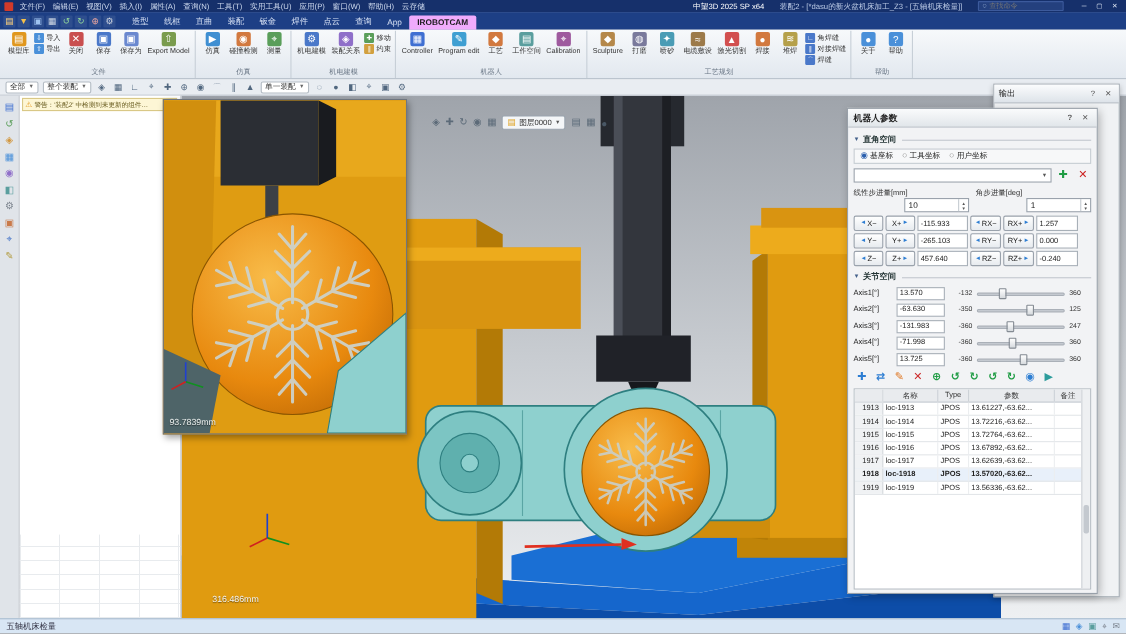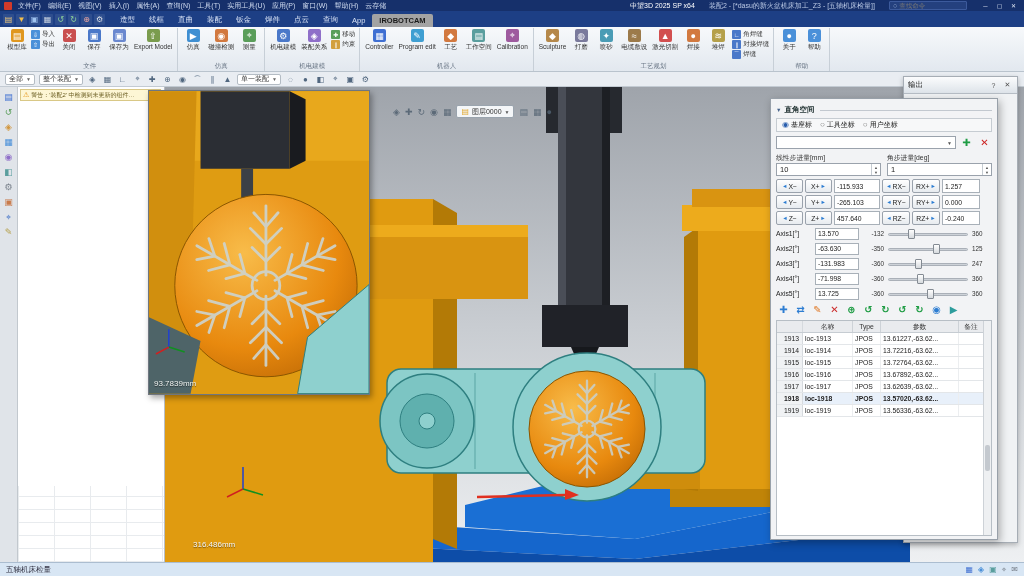--- a/index.html
+++ b/index.html
@@ -21,21 +21,21 @@
   .winbtns { display:flex; gap:1px; margin-left:6px; }
   .winbtn { width:13px; height:9px; display:grid; place-items:center; font-size:6px; color:#dfe7f4; }
 
   
   .tabrow { position:absolute; left:0; top:11px; width:1024px; height:16px; background:#1d3f85;
     display:flex; align-items:flex-end; padding:0 3px; }
   .quick-access { display:flex; gap:2px; align-items:center; height:16px; margin-right:8px; }
   .qicon { width:11px; height:11px; display:grid; place-items:center; font-size:8px; background:rgba(255,255,255,.08); border-radius:1px; }
   .rtabs { display:flex; align-items:flex-end; height:16px; }
   .rtab { padding:2px 7px 2px 7px; color:#d7e1f4; font-size:7.5px; white-space:nowrap; }
-  .rtab.active { background:#a3a3a3; color:#1a1a1a; font-weight:bold; border-radius:2px 2px 0 0; }
+  .rtab.active { background:#f0abfc; color:#1a1a1a; font-weight:bold; border-radius:2px 2px 0 0; }
 
   
   .ribbon { position:absolute; left:0; top:27px; width:1024px; height:45px;
     background:linear-gradient(#f7f9fb,#e2e8ef); border-bottom:1px solid #b9c3cd; display:flex; padding:1px 2px 0 2px; }
   .rgroup { display:flex; flex-direction:column; border-right:1px solid #c7cfd7; padding:0 3px; flex:0 0 auto; }
   .rbuttons { flex:1; display:flex; align-items:flex-start; gap:1px; }
   .rbig { display:flex; flex-direction:column; align-items:center; width:auto; min-width:24px; max-width:44px;
     padding:1px 2px; border-radius:2px; cursor:default; }
   .rbicon { width:13px; height:13px; border-radius:2px; display:grid; place-items:center; color:#fff; font-size:9px; margin-bottom:1px; }
   .rblabel { font-size:6.5px; line-height:1.1; text-align:center; color:#333; max-width:42px; }
@@ -122,21 +122,21 @@
     justify-content:flex-end; padding-right:3px; }
   .combo .arr { font-size:5px; color:#555; }
   .pbtn { width:15px; height:14px; display:grid; place-items:center; font-size:10px; font-weight:bold;
     background:transparent; border:none; cursor:default; line-height:1; }
   .pbtn.add { color:#1f9c44; }
   .pbtn.del { color:#cc2222; }
 
   .steplabels { display:flex; gap:6px; height:9px; margin-bottom:1px; }
   .steplabels span { flex:1; font-size:6.8px; color:#333; }
   .steprow { display:flex; gap:6px; height:13px; margin-bottom:3px; }
-  .spin { flex:1; height:13px; background:#fff; border:1px solid #9aa2ac; display:flex; align-items:center; padding-left:3px; font-size:7.5px; }
+  .spin { flex:1; height:13px; background:#fff; border:1px solid #9aa2ac; display:flex; align-items:center; padding-left:3px; font-size:7.5px;margin-left:46px; }
   .sarrs { margin-left:auto; display:flex; flex-direction:column; justify-content:center; border-left:1px solid #c5cbd1;
     width:9px; height:100%; }
   .sarrs span { font-size:4px; line-height:5px; text-align:center; color:#555; }
 
   .jog-grid { display:flex; flex-direction:column; gap:2px; margin-bottom:2px; }
   .jrow { display:flex; gap:2px; height:14px; }
   .jbtn { display:flex; align-items:center; justify-content:center; gap:1px; background:linear-gradient(#ffffff,#e7ebef);
     border:1px solid #9aa2ac; border-radius:2px; font-size:6.8px; color:#222; cursor:default; padding:0; }
   .jbtn .jarr { color:#2d7dd2; font-size:5.5px; }
   .jb1 { width:27px; } .jb2 { width:27px; } .jb3 { width:28px; } .jb4 { width:28px; }
@@ -579,20 +579,27 @@
     <div class="op-header">
       <span>输出</span>
       <span class="op-btns">
         <span class="mini-btn">?</span>
         <span class="mini-btn">✕</span>
       </span>
     </div>
   </div>
 
   <div class="robot-panel">
+    <div class="rp-header">
+      <span>机器人参数</span>
+      <span class="op-btns">
+        <span class="mini-btn">?</span>
+        <span class="mini-btn">✕</span>
+      </span>
+    </div>
     <div class="rp-body">
 
 
       <div class="sechdr">
         <span class="tri">▼</span>
         <span class="st">直角空间</span>
         <span class="line"></span>
       </div>
 
       <div class="radiobox">
@@ -695,20 +702,25 @@
               <span>RZ−</span>
             </button>
             <button class="jbtn jb4">
               <span>RZ+</span>
               <span class="jarr">►</span>
             </button>
             <div class="jval r">-0.240</div>
           </div>
         </div>
 
+      <div class="sechdr">
+        <span class="tri">▼</span>
+        <span class="st">关节空间</span>
+        <span class="line"></span>
+      </div>
 
       <div class="axes">
           <div class="arow">
             <span class="alabel">Axis1[°]</span>
             <div class="aval">13.570</div>
             <span class="amin">-132</span>
             <div class="aslider">
               <div class="atrack"></div>
               <div class="athumb" style="left: 29.6%;"></div>
             </div>

